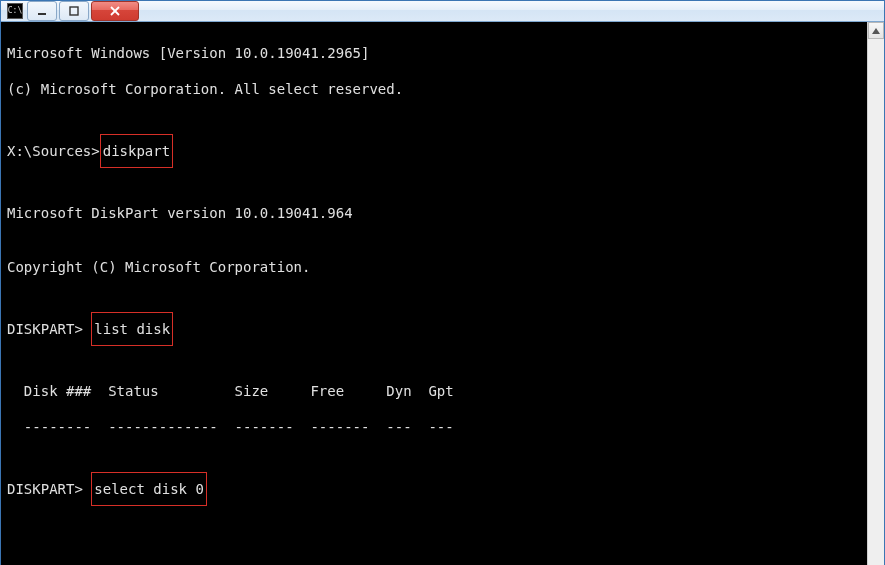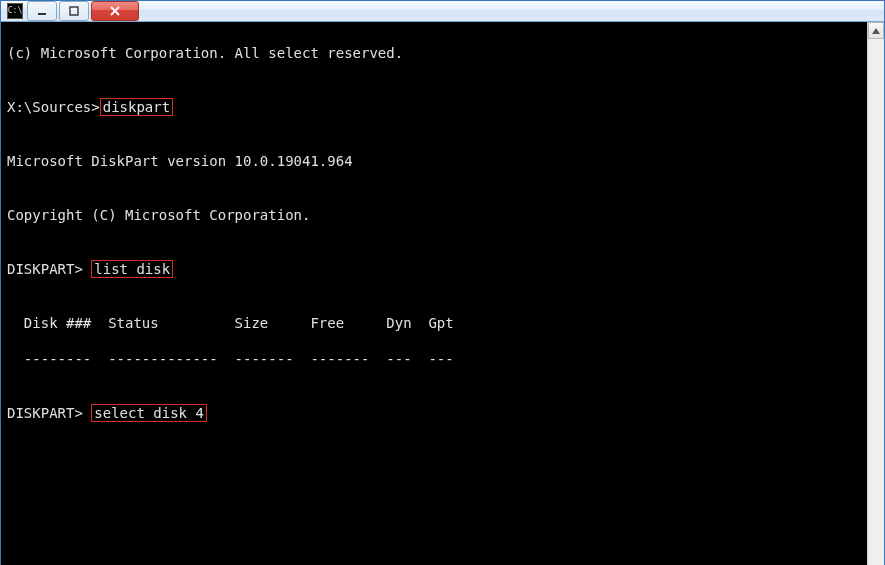--- a/index.html
+++ b/index.html
@@ -106,21 +106,21 @@
       font-size: 9px;
       color: #555;
     }
     .sb-track {
       flex: 1;
       background: #efefef;
       position: relative;
     }
     .hl {
       border: 1px solid #d62f27;
-      padding: 0px 2px;
+      padding: 8px 2px;
       display: inline-block;
       line-height: 16px;
     }
     .blank { height: 18px; }
   </style>
 </head>
 <body>
 
 <div class="window">
   <div class="titlebar">
@@ -140,34 +140,35 @@
         <svg width="12" height="10">
           <line x1="2" y1="1" x2="10" y2="9" stroke="#fff" stroke-width="1.8"></line>
           <line x1="10" y1="1" x2="2" y2="9" stroke="#fff" stroke-width="1.8"></line>
         </svg>
       </div>
     </div>
   </div>
 
   <div class="terminal-wrap">
     <div class="terminal">
+<span class="line">Microsoft Windows [Version 10.0.19041.2965]</span>
 <span class="line">(c) Microsoft Corporation. All select reserved.</span>
 <span class="blank"></span>
 <span class="line"><span>X:\Sources&gt;</span><span class="hl">diskpart</span></span>
 <span class="blank"></span>
 <span class="line">Microsoft DiskPart version 10.0.19041.964</span>
 <span class="blank"></span>
 <span class="line">Copyright (C) Microsoft Corporation.</span>
 <span class="blank"></span>
 <span class="line"><span>DISKPART&gt; </span><span class="hl">list disk</span></span>
 <span class="blank"></span>
 <span class="line">  Disk ###  Status         Size     Free     Dyn  Gpt</span>
 <span class="line">  --------  -------------  -------  -------  ---  ---</span>
 <span class="blank"></span>
-<span class="line"><span>DISKPART&gt; </span><span class="hl">select disk 4</span></span>
+<span class="line"><span>DISKPART&gt; </span><span class="hl">select disk 0</span></span>
 <span class="blank"></span>
 
 <span class="blank"></span>
 
 <span class="blank"></span>
 
 <span class="blank"></span>
 
     </div>
     <div class="scrollbar">

